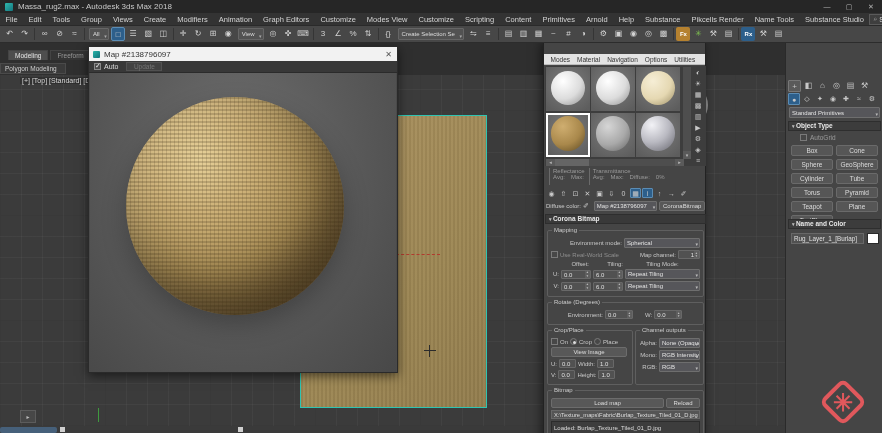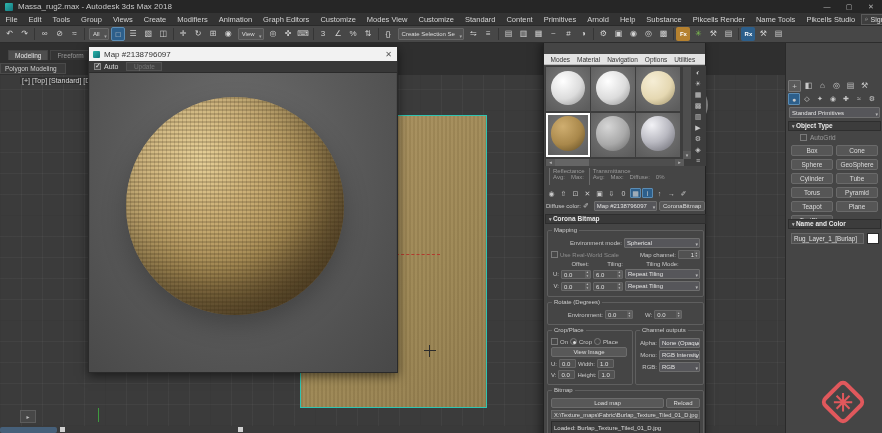--- a/index.html
+++ b/index.html
@@ -188,29 +188,29 @@
         <div class="menu-item">Tools</div>
         <div class="menu-item">Group</div>
         <div class="menu-item">Views</div>
         <div class="menu-item">Create</div>
         <div class="menu-item">Modifiers</div>
         <div class="menu-item">Animation</div>
         <div class="menu-item">Graph Editors</div>
         <div class="menu-item">Customize</div>
         <div class="menu-item">Modes View</div>
         <div class="menu-item">Customize</div>
-        <div class="menu-item">Standard</div>
+        <div class="menu-item">Scripting</div>
         <div class="menu-item">Content</div>
         <div class="menu-item">Primitives</div>
         <div class="menu-item">Arnold</div>
         <div class="menu-item">Help</div>
         <div class="menu-item">Substance</div>
         <div class="menu-item">Pikcells Render</div>
         <div class="menu-item">Name Tools</div>
-        <div class="menu-item">Pikcells Studio</div>
+        <div class="menu-item">Substance Studio</div>
       </div>
     <div class="signin">
       <span class="mag">⌕</span>
       <span class="lbl">Sign In</span>
 
     </div>
 
   </div>
 
   <div class="maintoolbar">

